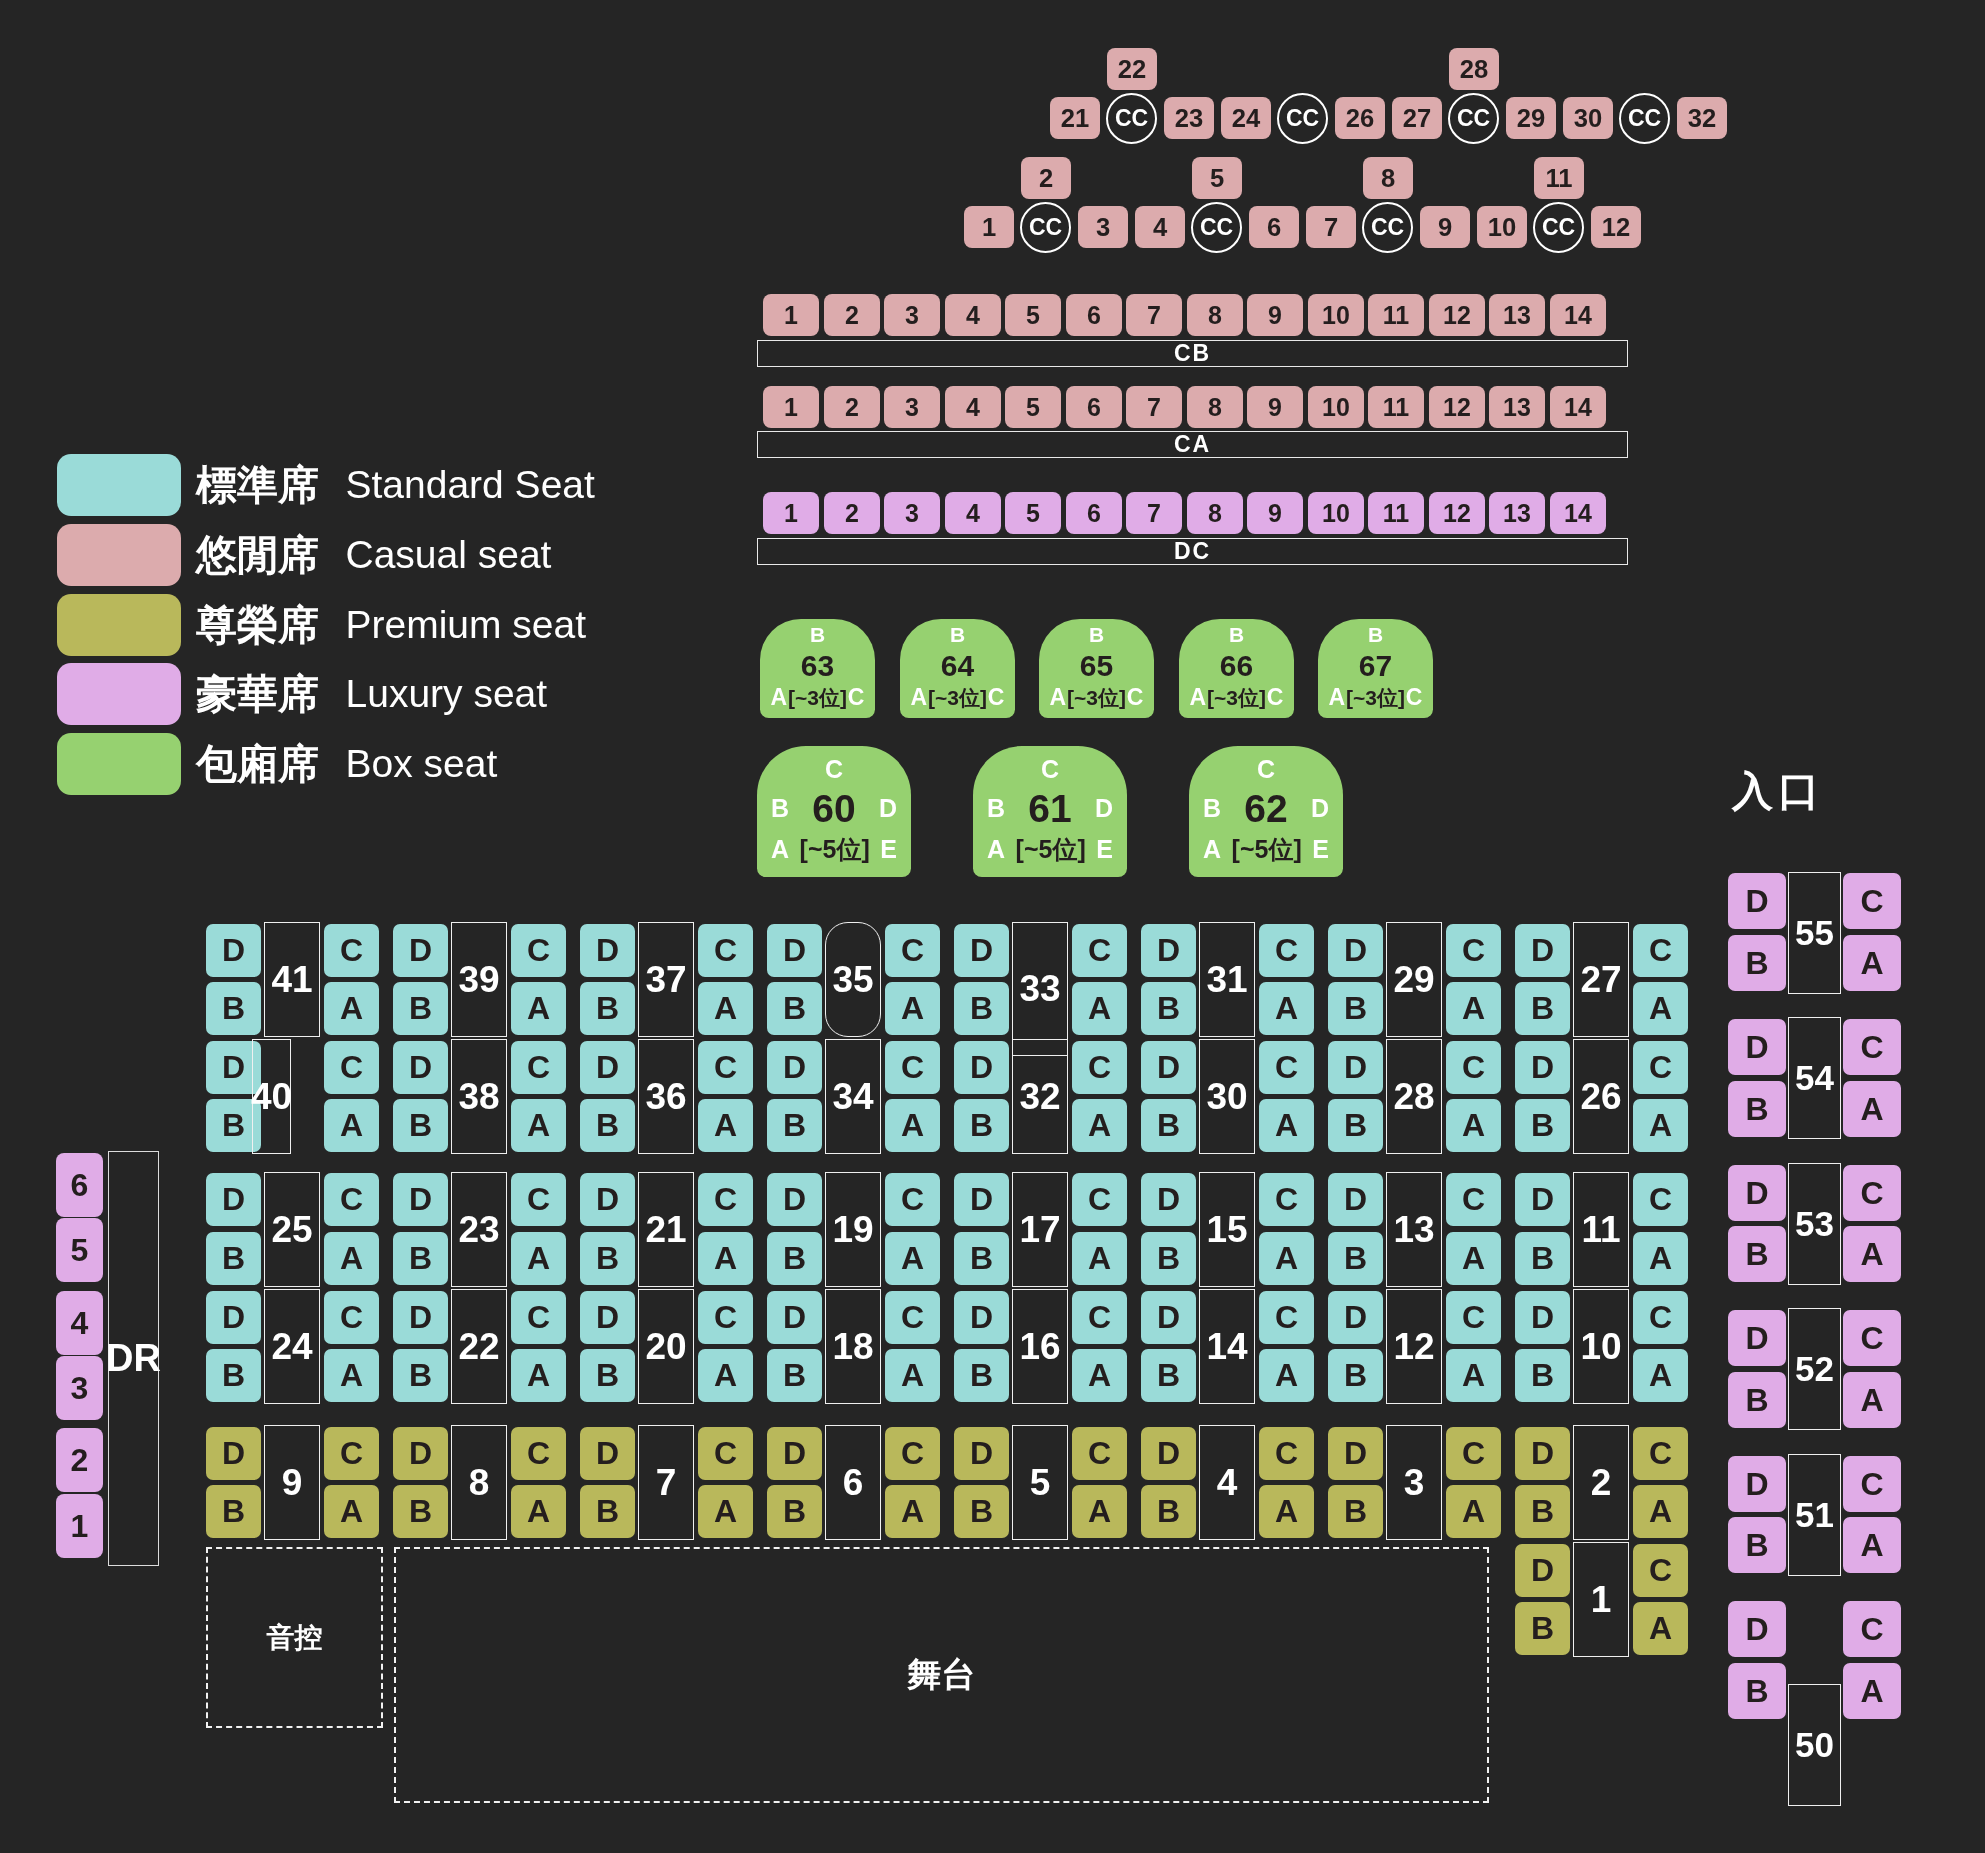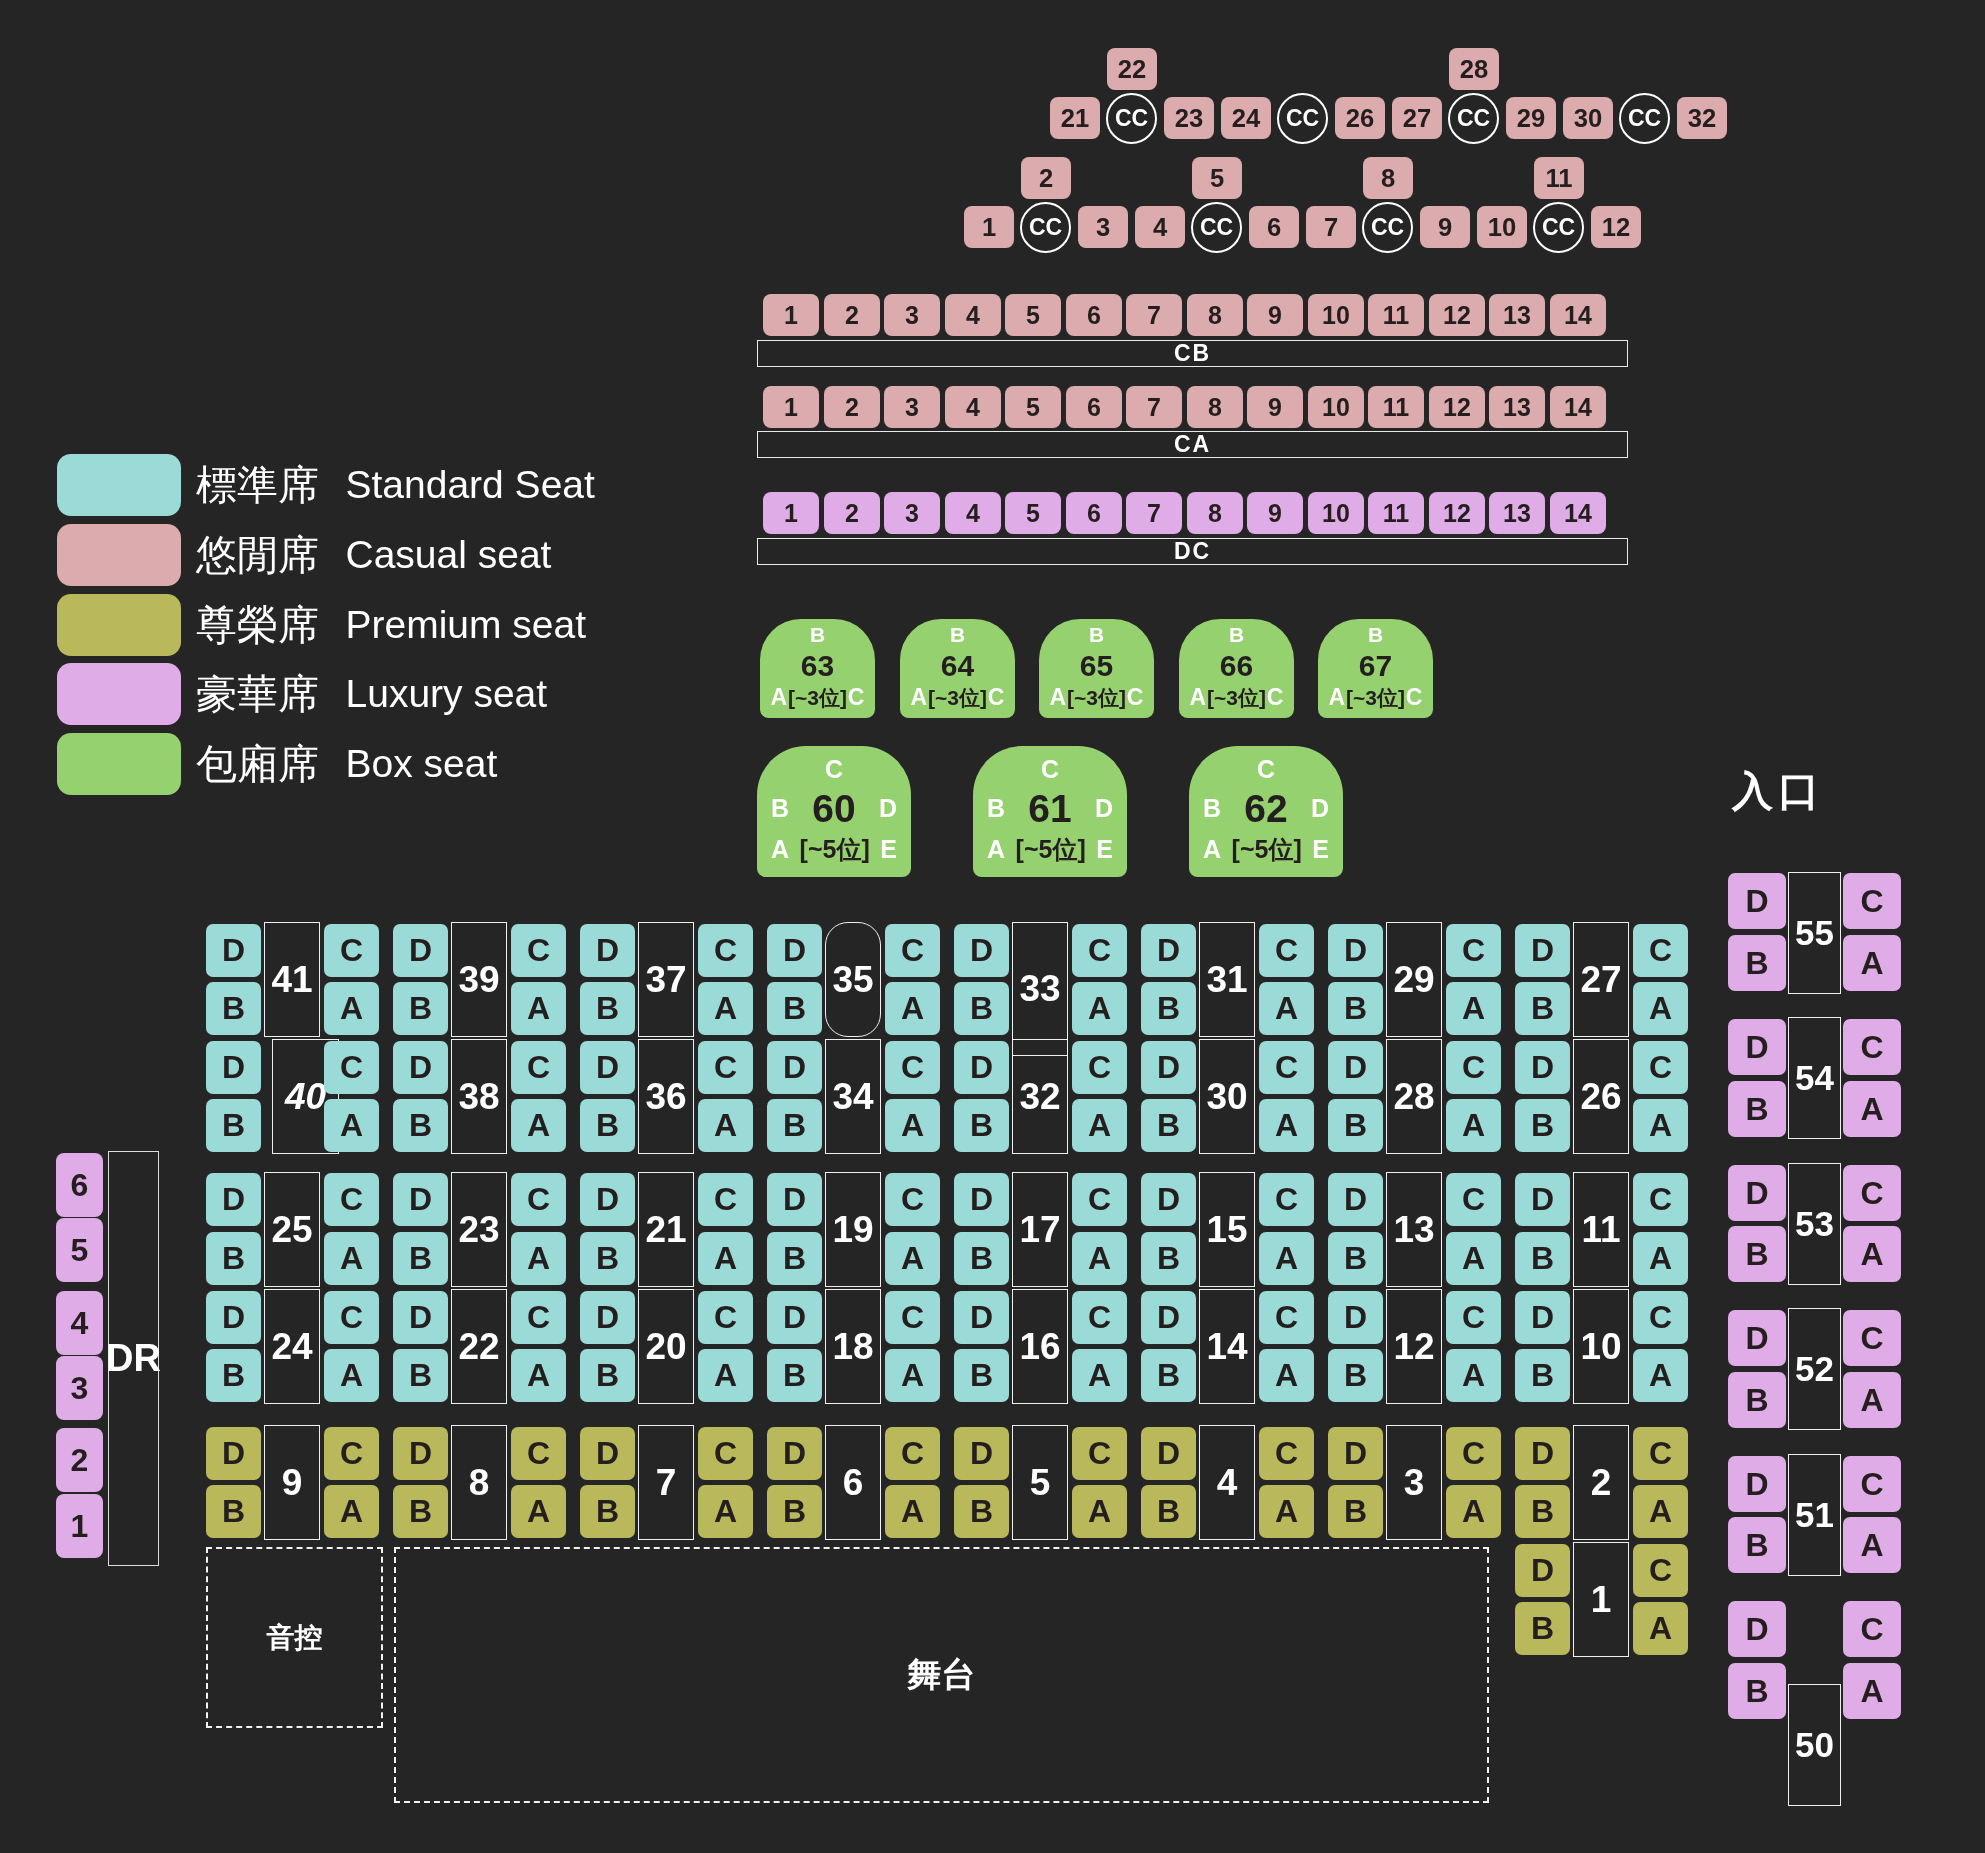--- a/index.html
+++ b/index.html
@@ -65,21 +65,21 @@
   .box-large .bx-mid, .box-large .bx-bottom { width: 100%; display: flex; align-items: center; justify-content: space-between; }
   .box-large .bx-mid .w, .box-large .bx-bottom .w { font-size: 25px; font-weight: 700; color: #ffffff; }
   .box-large .bx-mid .n { font-size: 39px; font-weight: 700; color: #241e1e; }
   .box-large .bx-bottom .d { font-size: 25px; font-weight: 700; color: #241e1e; }
 
   .legend-swatch { position: absolute; border-radius: 14px; }
   .legend-text {
     position: absolute; display: flex; align-items: center; gap: 26.5px;
     color: #ffffff; white-space: nowrap;
   }
-  .legend-text .zh { font-size: 41px; font-weight: 400; }
+  .legend-text .zh { font-size: 41px; font-weight: 700; }
   .legend-text .en { font-size: 39px; font-weight: 400; }
 
   #entrance-label {
     position: absolute; left: 1732px; top: 764px;
     color: #ffffff; font-size: 41px; font-weight: 700; letter-spacing: 5.3px;
   }
 
   .dr-box {
     position: absolute;
     border: 1.8px solid #dddddd; color: #ffffff;
@@ -326,21 +326,21 @@
     <div class="table-box" style="left: 1386px; top: 922px; width: 56px; height: 115px;">29</div>
     <div class="seat fl" style="left: 1446px; top: 924px; width: 55px; height: 53px; background: rgb(154, 219, 216);">C</div>
     <div class="seat fl" style="left: 1446px; top: 982px; width: 55px; height: 53px; background: rgb(154, 219, 216);">A</div>
     <div class="seat fl" style="left: 1515px; top: 924px; width: 55px; height: 53px; background: rgb(154, 219, 216);">D</div>
     <div class="seat fl" style="left: 1515px; top: 982px; width: 55px; height: 53px; background: rgb(154, 219, 216);">B</div>
     <div class="table-box" style="left: 1573px; top: 922px; width: 56px; height: 115px;">27</div>
     <div class="seat fl" style="left: 1633px; top: 924px; width: 55px; height: 53px; background: rgb(154, 219, 216);">C</div>
     <div class="seat fl" style="left: 1633px; top: 982px; width: 55px; height: 53px; background: rgb(154, 219, 216);">A</div>
     <div class="seat fl" style="left: 206px; top: 1041px; width: 55px; height: 53px; background: rgb(154, 219, 216);">D</div>
     <div class="seat fl" style="left: 206px; top: 1099px; width: 55px; height: 53px; background: rgb(154, 219, 216);">B</div>
-    <div class="table-box" style="left: 272px; top: 1039px; width: 67px; height: 115px; font-style: italic;">40</div>
+    <div class="table-box" style="left: 252px; top: 1039px; width: 39px; height: 115px;">40</div>
     <div class="seat fl" style="left: 324px; top: 1041px; width: 55px; height: 53px; background: rgb(154, 219, 216);">C</div>
     <div class="seat fl" style="left: 324px; top: 1099px; width: 55px; height: 53px; background: rgb(154, 219, 216);">A</div>
     <div class="seat fl" style="left: 393px; top: 1041px; width: 55px; height: 53px; background: rgb(154, 219, 216);">D</div>
     <div class="seat fl" style="left: 393px; top: 1099px; width: 55px; height: 53px; background: rgb(154, 219, 216);">B</div>
     <div class="table-box" style="left: 451px; top: 1039px; width: 56px; height: 115px;">38</div>
     <div class="seat fl" style="left: 511px; top: 1041px; width: 55px; height: 53px; background: rgb(154, 219, 216);">C</div>
     <div class="seat fl" style="left: 511px; top: 1099px; width: 55px; height: 53px; background: rgb(154, 219, 216);">A</div>
     <div class="seat fl" style="left: 580px; top: 1041px; width: 55px; height: 53px; background: rgb(154, 219, 216);">D</div>
     <div class="seat fl" style="left: 580px; top: 1099px; width: 55px; height: 53px; background: rgb(154, 219, 216);">B</div>
     <div class="table-box" style="left: 638px; top: 1039px; width: 56px; height: 115px;">36</div>

